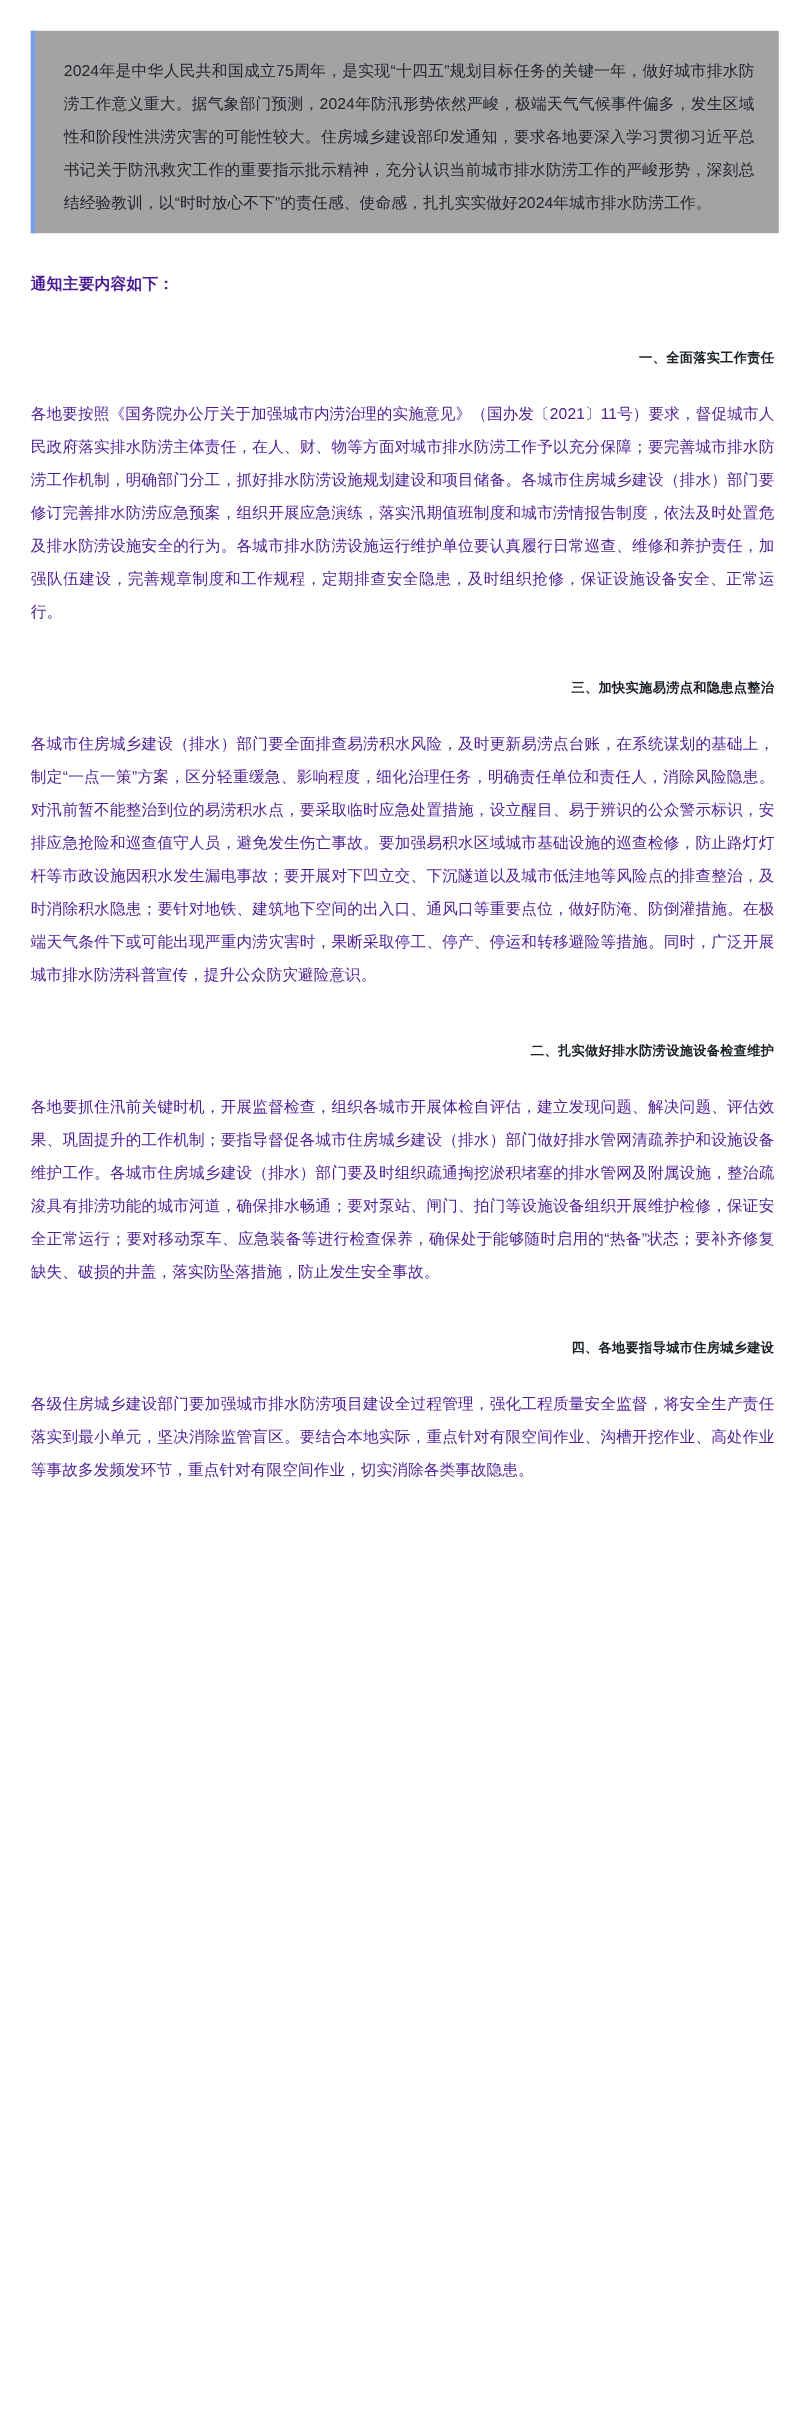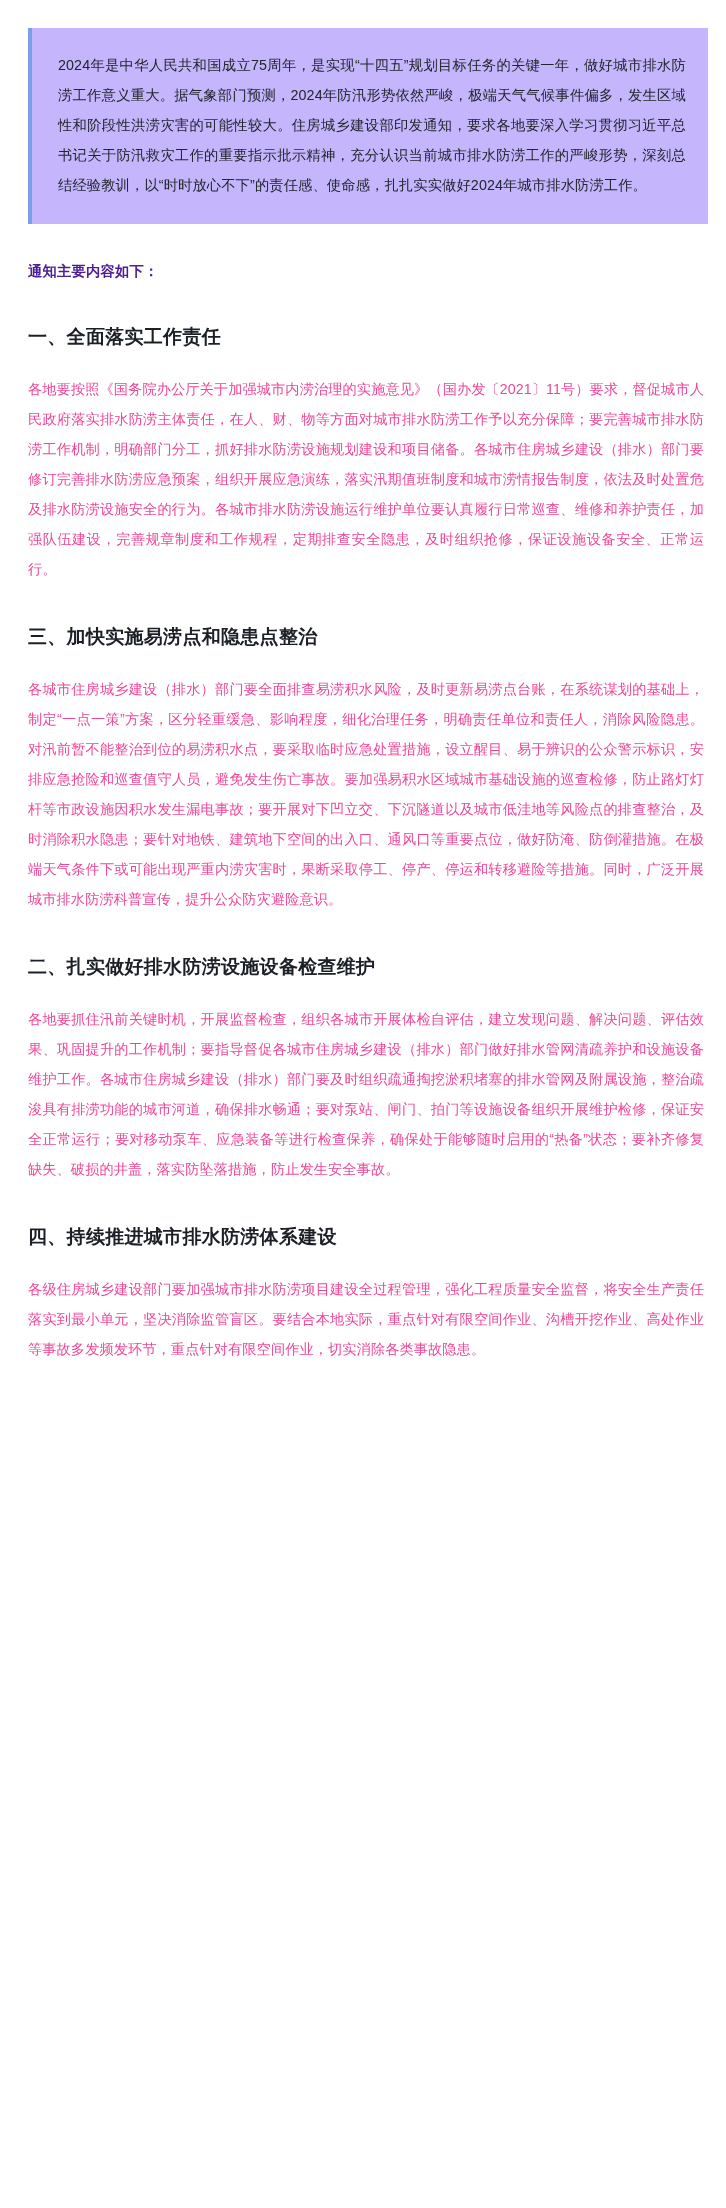--- a/index.html
+++ b/index.html
@@ -19,24 +19,24 @@
     width: 726px;
     box-sizing: border-box;
     padding: 0;
     background: #ffffff;
     position: relative;
   }
 
   
   .intro-callout {
     margin: 28px 18px 0 28px;
-    background: #c4b5fd;
+    background: #a3a3a3;
     border-left: 4px solid #7b9ee8;
     box-sizing: border-box;
-    padding: 22px 22px 24px 26px;
+    padding: 22px 22px 12px 26px;
   }
   .intro-callout p {
     margin: 0;
     color: #22262e;
     font-size: 14.3px;
     line-height: 30px;
     text-align: justify;
     text-justify: inter-ideograph;
     letter-spacing: 0.1px;
   }
@@ -50,33 +50,33 @@
     line-height: 26px;
     letter-spacing: 0.2px;
   }
 
   
   .section {
     margin: 0 22px 0 28px;
   }
   .section-heading {
     margin: 40px 0 0 0;
-    text-align: left;
-    font-size: 19px;
+    text-align: right;
+    font-size: 12px;
     font-weight: bold;
     color: #1b1f26;
     line-height: 26px;
     letter-spacing: 0.3px;
   }
   .section-body {
     margin: 24px 0 0 0;
   }
   .section-body p {
     margin: 0 0 24px 0;
-    color: #ec4899;
+    color: #4c1d95;
     font-size: 14.2px;
     line-height: 30px;
     text-align: justify;
     text-justify: inter-ideograph;
     letter-spacing: 0.1px;
   }
   .section-body p:last-child {
     margin-bottom: 0;
   }
 
@@ -110,21 +110,21 @@
   </div>
 
   <div class="section">
     <h2 class="section-heading">二、扎实做好排水防涝设施设备检查维护</h2>
     <div class="section-body">
       <p>各地要抓住汛前关键时机，开展监督检查，组织各城市开展体检自评估，建立发现问题、解决问题、评估效果、巩固提升的工作机制；要指导督促各城市住房城乡建设（排水）部门做好排水管网清疏养护和设施设备维护工作。各城市住房城乡建设（排水）部门要及时组织疏通掏挖淤积堵塞的排水管网及附属设施，整治疏浚具有排涝功能的城市河道，确保排水畅通；要对泵站、闸门、拍门等设施设备组织开展维护检修，保证安全正常运行；要对移动泵车、应急装备等进行检查保养，确保处于能够随时启用的“热备”状态；要补齐修复缺失、破损的井盖，落实防坠落措施，防止发生安全事故。</p>
     </div>
   </div>
 
   <div class="section">
-    <h2 class="section-heading">四、持续推进城市排水防涝体系建设</h2>
+    <h2 class="section-heading">四、各地要指导城市住房城乡建设</h2>
     <div class="section-body">
       <p>各级住房城乡建设部门要加强城市排水防涝项目建设全过程管理，强化工程质量安全监督，将安全生产责任落实到最小单元，坚决消除监管盲区。要结合本地实际，重点针对有限空间作业、沟槽开挖作业、高处作业等事故多发频发环节，重点针对有限空间作业，切实消除各类事故隐患。</p>
     </div>
   </div>
 
   <div class="section">
   </div>
 
   <div class="bottom-spacer"></div>
 

